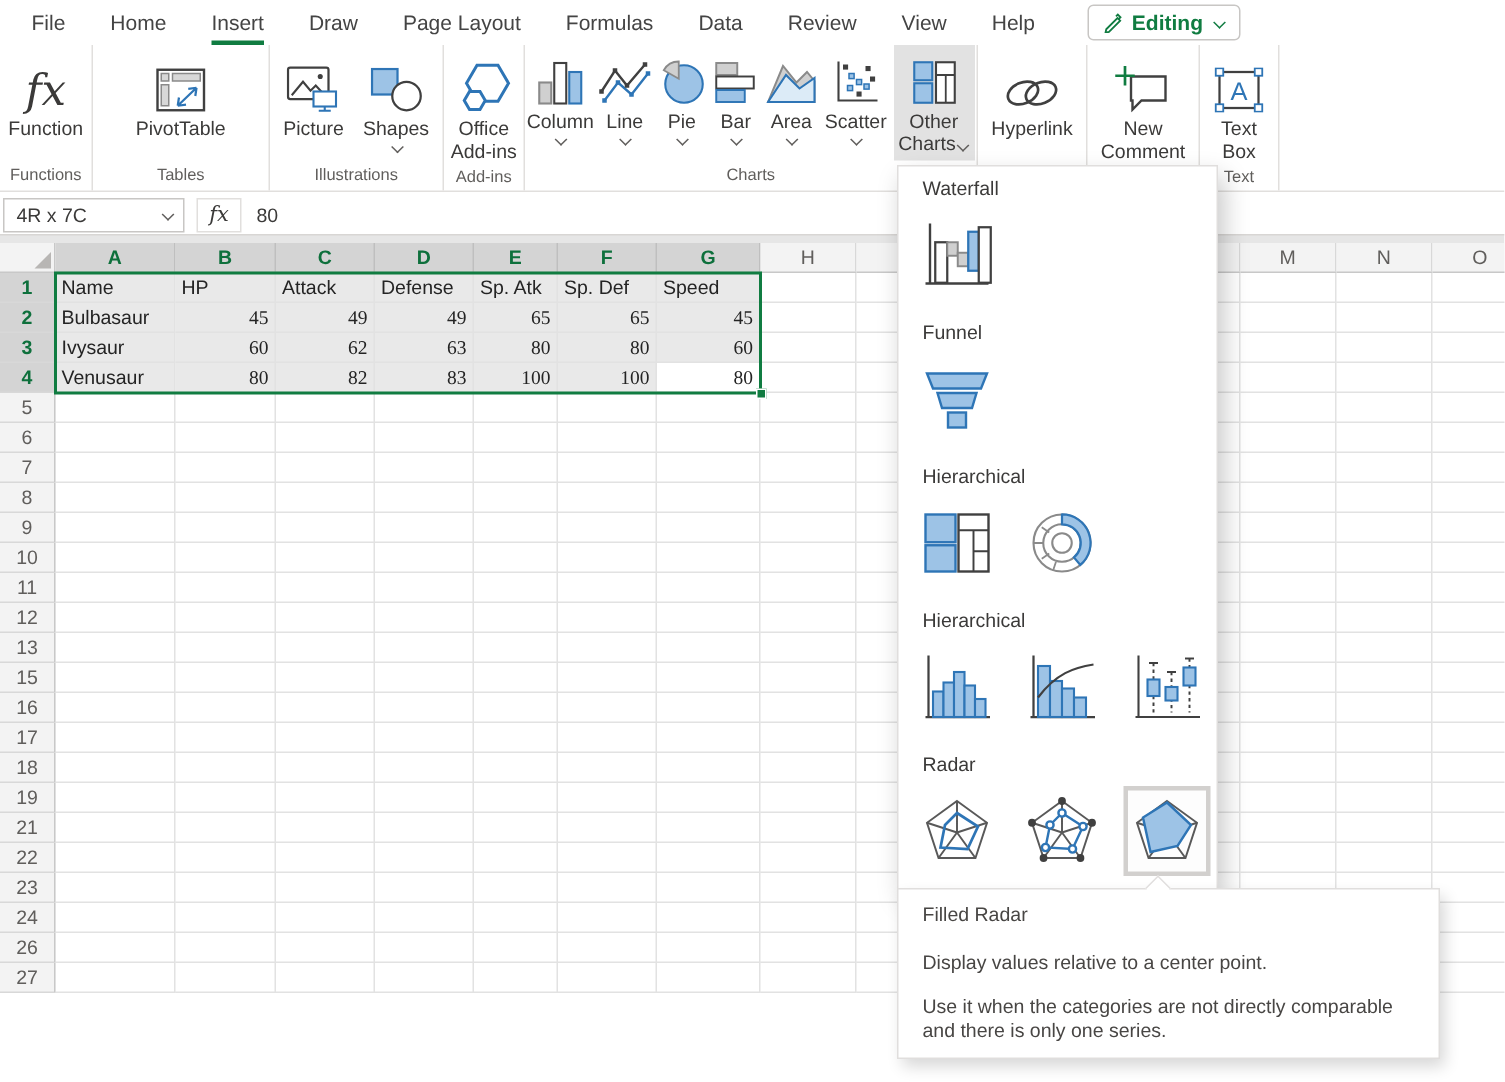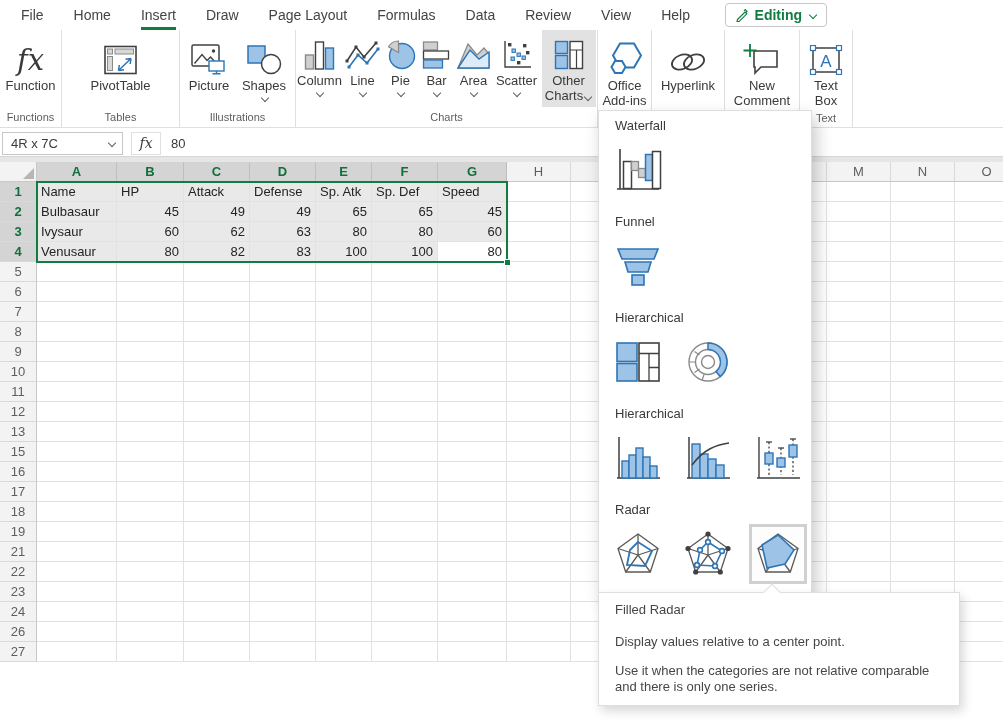--- a/index.html
+++ b/index.html
@@ -41,21 +41,21 @@
 
 .grid{position:absolute;top:162px;left:0;width:1003px;height:559px;background:#fff;}
 .grow{display:flex;height:20px;}
 .corner{width:37px;height:20px;background:#f3f3f3;border-right:1px solid #c8c8c8;border-bottom:1px solid #c8c8c8;position:relative;flex:0 0 auto;}
 .corner::after{content:"";position:absolute;right:2px;bottom:2px;width:0;height:0;border-left:11px solid transparent;border-bottom:11px solid #b8b6b4;}
 .colhdr{height:20px;background:#f3f3f3;border-right:1px solid #d8d8d8;border-bottom:1px solid #c8c8c8;display:flex;align-items:center;justify-content:center;font-size:13px;color:#605e5c;flex:0 0 auto;}
 .colhdr.selh{background:#d4d4d4;color:#0E703C;font-weight:700;border-right-color:#bfbfbf;}
 .rowhdr{width:37px;background:#f3f3f3;border-right:1px solid #c8c8c8;border-bottom:1px solid #d8d8d8;display:flex;align-items:center;justify-content:center;font-size:13px;color:#605e5c;flex:0 0 auto;}
 .rowhdr.selh{background:#d4d4d4;color:#0E703C;font-weight:700;}
 .gcell{border-right:1px solid #e2e2e2;border-bottom:1px solid #e2e2e2;font-size:13px;color:#242424;display:flex;align-items:center;padding:0 4px;overflow:hidden;white-space:nowrap;flex:0 0 auto;line-height:19px;}
-.gcell.num{justify-content:flex-end;}
+.gcell.num{justify-content:flex-end;font-family:Liberation Serif, serif;}
 .gcell.sel{background:#e9e9e9;}
 .gcell.active{background:#fff;}
 .selbox{position:absolute;border:2px solid #107C41;pointer-events:none;}
 .selhandle{position:absolute;width:7px;height:7px;background:#107C41;border:1px solid #fff;}
 
 
 .panel{position:absolute;left:598px;top:110px;width:214px;height:483px;background:#fff;border:1px solid #e0dedd;box-shadow:4px 8px 16px rgba(0,0,0,.22);z-index:10;padding-top:7px;}
 .plabel{font-size:13px;color:#3b3a39;line-height:15px;margin:14px 0 7px 16px;}
 .plabel.first{margin-top:0;}
 .prow{display:flex;gap:12px;padding-left:10px;align-items:center;}
@@ -144,20 +144,35 @@
               <circle cx="24" cy="19" r="9.5" fill="#fff" stroke="#404040" stroke-width="1.5"></circle>
             </svg>
         </span>
         <span class="rlab">Shapes</span>
         <span class="chev rchev"></span>
       </div>
     </div>
     <div class="rlabelrow">Illustrations</div>
   </div>
 
+  <div class="rgroup" style="width:54px">
+    <div class="rcontent">
+      <div class="rbtn" style="width:54px">
+        <span class="ric">
+          <svg width="36" height="34" viewBox="0 0 36 34">
+              <polygon points="13,2.5 27,2.5 34,14.5 27,26.5 13,26.5 6,14.5" fill="#fff" stroke="#2e75b6" stroke-width="2"></polygon>
+              <polygon points="8,20 15,20 18.5,26 15,32 8,32 4.5,26" fill="#fff" stroke="#2e75b6" stroke-width="2"></polygon>
+            </svg>
+        </span>
+        <span class="rlab" style="width:50px">Office Add-ins</span>
+      </div>
+    </div>
+    <div class="rlabelrow">Add-ins</div>
+  </div>
+
   <div class="rgroup" style="width:302px">
     <div class="rcontent">
       <div class="rbtn sm" style="width:44px">
         <span class="ric">
           <svg width="32" height="30" viewBox="0 0 32 30">
               <rect x="1.5" y="15" width="8" height="14" fill="#d0d0d0" stroke="#8a8a8a" stroke-width="1.4"></rect>
               <rect x="11.5" y="2" width="8" height="27" fill="#fff" stroke="#404040" stroke-width="1.4"></rect>
               <rect x="21.5" y="8" width="8" height="21" fill="#9dc3e6" stroke="#2e75b6" stroke-width="1.4"></rect>
             </svg>
         </span>
@@ -244,35 +259,20 @@
               <rect x="1.5" y="1.5" width="12" height="12" fill="#9dc3e6" stroke="#2e75b6" stroke-width="1.4"></rect>
               <rect x="1.5" y="15.5" width="12" height="13" fill="#9dc3e6" stroke="#2e75b6" stroke-width="1.4"></rect>
               <rect x="16" y="1.5" width="12.5" height="27" fill="#fff" stroke="#404040" stroke-width="1.4"></rect>
               <path d="M16,10 H28.5 M22.5,10 V28.5" fill="none" stroke="#404040" stroke-width="1.2"></path>
             </svg>
         </span>
         <span class="rlab" style="width:48px"><span>Other Charts</span><span class="chev"></span></span>
       </div>
     </div>
     <div class="rlabelrow">Charts</div>
-  </div>
-
-  <div class="rgroup" style="width:54px">
-    <div class="rcontent">
-      <div class="rbtn" style="width:54px">
-        <span class="ric">
-          <svg width="36" height="34" viewBox="0 0 36 34">
-              <polygon points="13,2.5 27,2.5 34,14.5 27,26.5 13,26.5 6,14.5" fill="#fff" stroke="#2e75b6" stroke-width="2"></polygon>
-              <polygon points="8,20 15,20 18.5,26 15,32 8,32 4.5,26" fill="#fff" stroke="#2e75b6" stroke-width="2"></polygon>
-            </svg>
-        </span>
-        <span class="rlab" style="width:50px">Office Add-ins</span>
-      </div>
-    </div>
-    <div class="rlabelrow">Add-ins</div>
   </div>
 
   <div class="rgroup" style="width:73px">
     <div class="rcontent">
       <div class="rbtn" style="width:72px">
         <span class="ric">
           <svg width="42" height="26" viewBox="0 0 42 26">
               <g fill="none" stroke="#404040" stroke-width="1.8">
                 <ellipse cx="15" cy="13" rx="10.5" ry="7" transform="rotate(-22 15 13)"></ellipse>
                 <ellipse cx="27" cy="13" rx="10.5" ry="7" transform="rotate(-22 27 13)"></ellipse>
@@ -922,14 +922,14 @@
           <polygon points="24,5 40,20 31,34 13,38 8,15" fill="#9dc3e6" stroke="#2e75b6" stroke-width="1.6"></polygon>
         </svg>
     </div>
   </div>
 </div>
 
 <div class="tip">
   <div class="arrow"></div>
   <div class="t1">Filled Radar</div>
   <div class="t2">Display values relative to a center point.</div>
-  <div>Use it when the categories are not relative comparable and there is only one series.</div>
+  <div>Use it when the categories are not directly comparable and there is only one series.</div>
 </div>
 
 </body></html>

